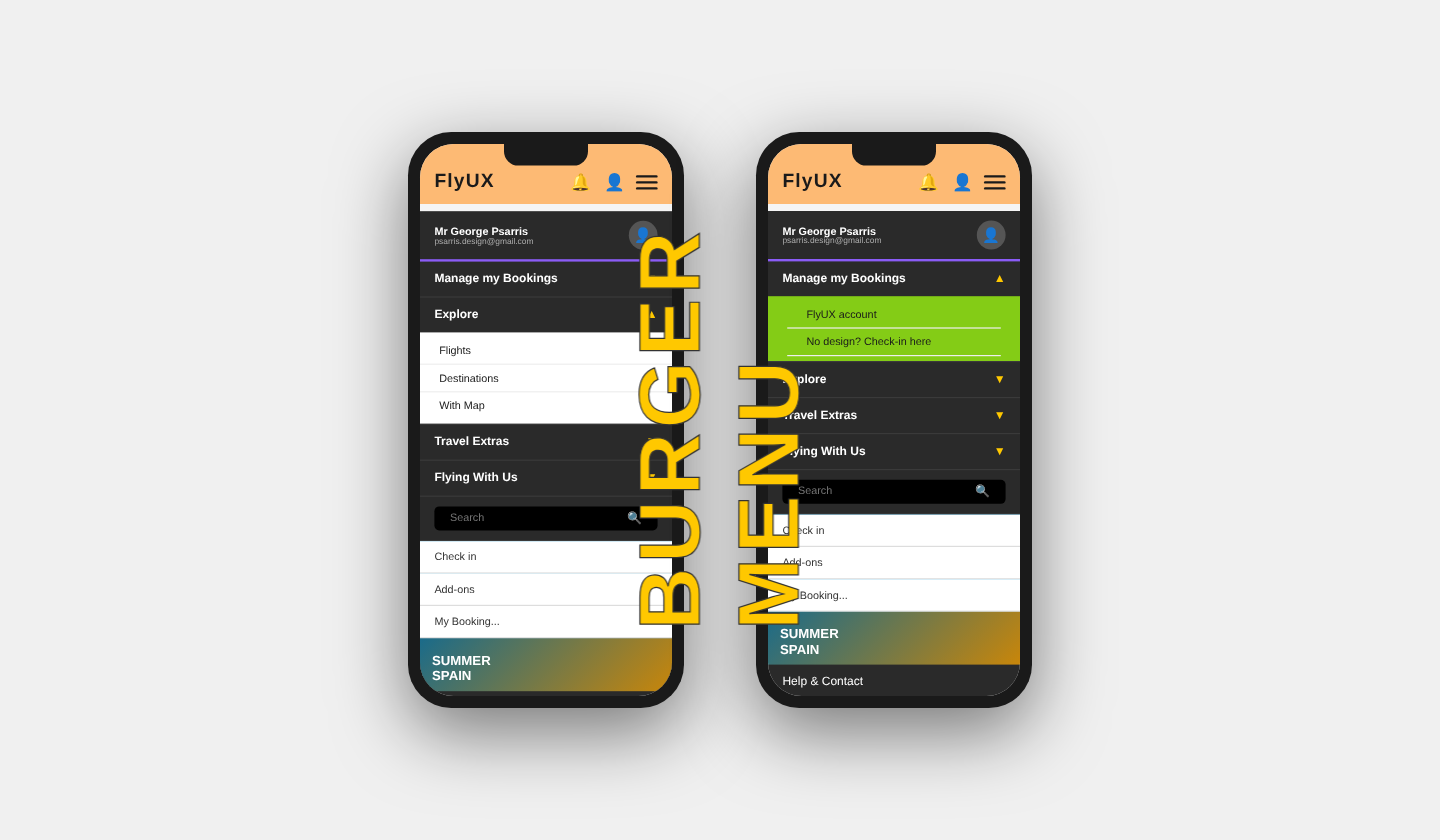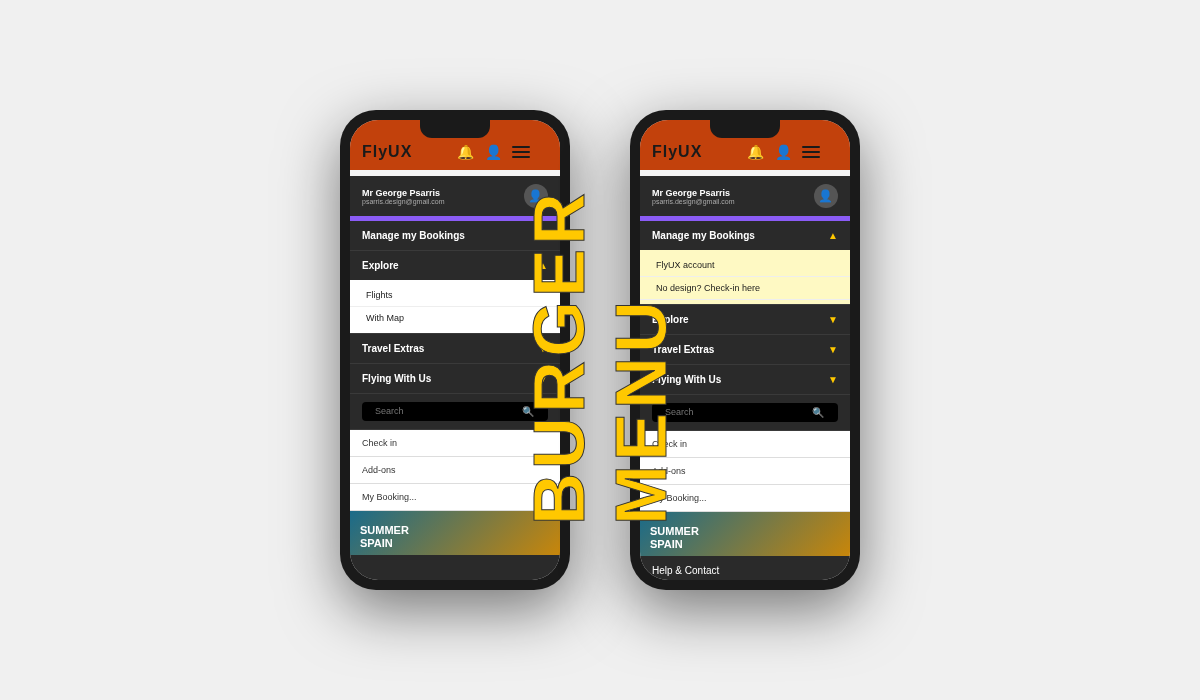--- a/index.html
+++ b/index.html
@@ -65,25 +65,25 @@
       transform: translateX(-50%);
       width: 70px;
       height: 18px;
       background: #1a1a1a;
       border-radius: 0 0 12px 12px;
       z-index: 20;
     }
 
     
     .phone-header {
-      background: #c2410c;
+      background: #fdba74;
       padding: 8px 12px 8px 12px;
       display: flex;
       align-items: center;
-      justify-content: flex-start;
+      justify-content: space-between;
       padding-top: 22px;
       flex-shrink: 0;
       gap: 44px;
     }
 
     .phone-logo {
       font-size: 16px;
       font-weight: 900;
       color: #1a1a1a;
       letter-spacing: 1px;
@@ -137,21 +137,21 @@
       overflow-y: auto;
       overflow-x: hidden;
     }
 
     
     .menu-user {
       padding: 8px 12px;
       display: flex;
       align-items: center;
       justify-content: space-between;
-      border-bottom: 5px solid #8b5cf6;
+      border-bottom: 2px solid #8b5cf6;
     }
 
     .user-info {
       display: flex;
       flex-direction: column;
     }
 
     .user-name {
       font-size: 9px;
       font-weight: bold;
@@ -212,22 +212,22 @@
       cursor: pointer;
       border-bottom: 1px solid #eee;
     }
 
     .sub-item:last-child {
       border-bottom: none;
     }
 
     
     .dropdown-options {
-      background: #fef9c3;
-      padding: 4px 0;
+      background: #84cc16;
+      padding: 4px 16px;
     }
 
     .dropdown-option {
       padding: 6px 16px;
       font-size: 9px;
       color: #1a1a1a;
       cursor: pointer;
       border-bottom: 1px solid #eee;
     }
 
@@ -339,20 +339,21 @@
       </div>
 
       <div class="menu-section">
         <div class="menu-row">
           <span class="menu-row-label">Explore</span>
           <span class="menu-chevron">▲</span>
         </div>
 
         <div class="sub-menu">
           <div class="sub-item">Flights</div>
+          <div class="sub-item">Destinations</div>
           <div class="sub-item">With Map</div>
         </div>
       </div>
 
       <div class="menu-section">
         <div class="menu-row">
           <span class="menu-row-label">Travel Extras</span>
           <span class="menu-chevron">▼</span>
         </div>
       </div>

